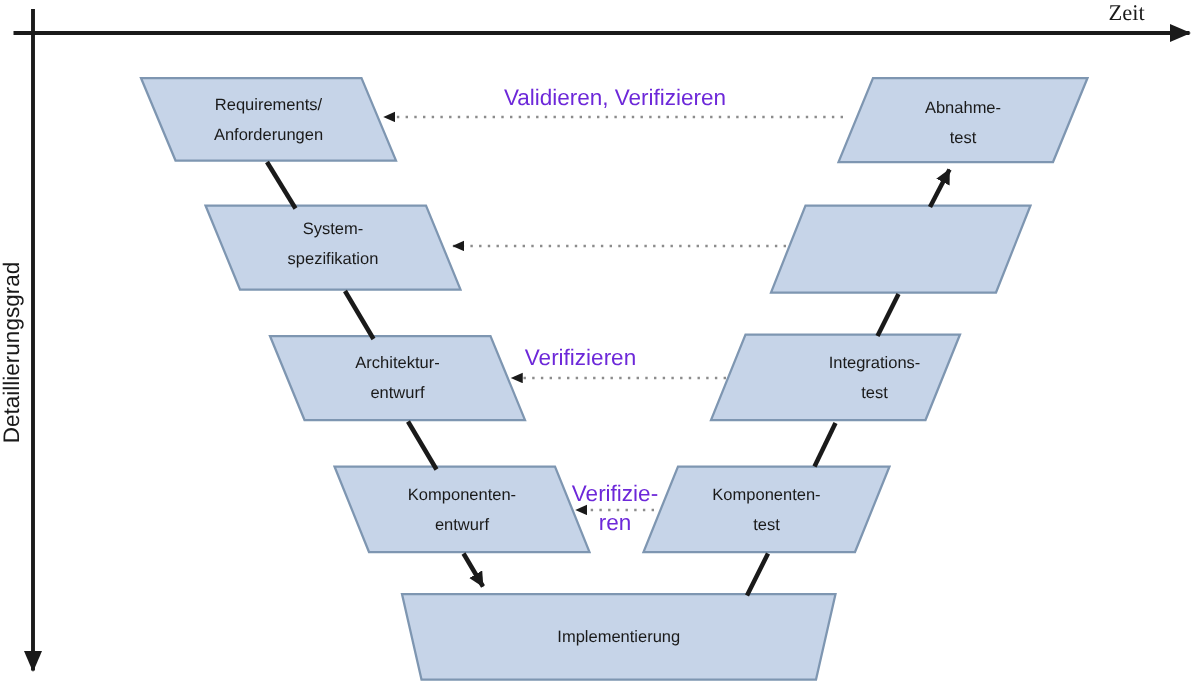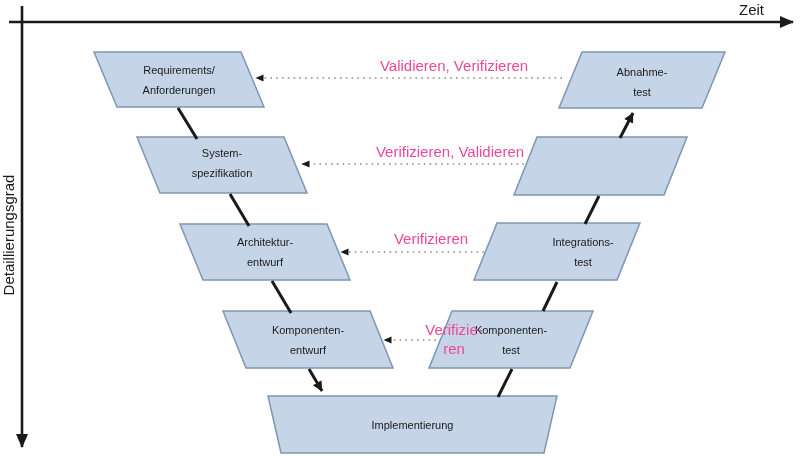--- a/index.html
+++ b/index.html
@@ -7,23 +7,23 @@
     position:relative;width:800px;height:456px;background:#ffffff;
     font-family:"Liberation Sans","DejaVu Sans",sans-serif;color:#1a1a1a;overflow:hidden;
   }
   svg.overlay{position:absolute;left:0;top:0;width:800px;height:456px;}
   .lbl{
     position:absolute;display:flex;align-items:center;justify-content:center;
     text-align:center;font-size:11px;line-height:20px;white-space:pre-line;color:#1a1a1a;
   }
   .conn-lbl{
     position:absolute;transform:translateX(-50%);text-align:center;
-    font-size:15px;line-height:19px;white-space:pre-line;color:#ec4899;margin-left:44px;
+    font-size:15px;line-height:19px;white-space:pre-line;color:#6d28d9;
   }
-  .axis-x-lbl{position:absolute;font-size:15px;color:#1a1a1a;}
+  .axis-x-lbl{position:absolute;font-size:15px;color:#1a1a1a;font-family:Liberation Serif, serif;}
   .axis-y-lbl{
     position:absolute;font-size:15px;color:#1a1a1a;
     transform:translate(-50%,-50%) rotate(-90deg);white-space:nowrap;
   }
 </style>
 </head>
 <body>
 
 <div class="canvas">
 
@@ -86,18 +86,17 @@
   <div class="lbl" style="left:559px;top:52px;width:166px;height:60px;">Abnahme-
 test</div>
   <div class="lbl" style="left:500px;top:223px;width:166px;height:57px;">Integrations-
 test</div>
   <div class="lbl" style="left:429px;top:311px;width:164px;height:57px;">Komponenten-
 test</div>
 
   <div class="lbl" style="left:268px;top:396px;width:289px;height:57px;">Implementierung</div>
 
   <div class="conn-lbl" style="left:410px;top:56px;">Validieren, Verifizieren</div>
-  <div class="conn-lbl" style="left:406px;top:142px;">Verifizieren, Validieren</div>
   <div class="conn-lbl" style="left:387px;top:229px;">Verifizieren</div>
   <div class="conn-lbl" style="left:410px;top:320px;">Verifizie-
 ren</div>
 
 </div>
 
 </body></html>

